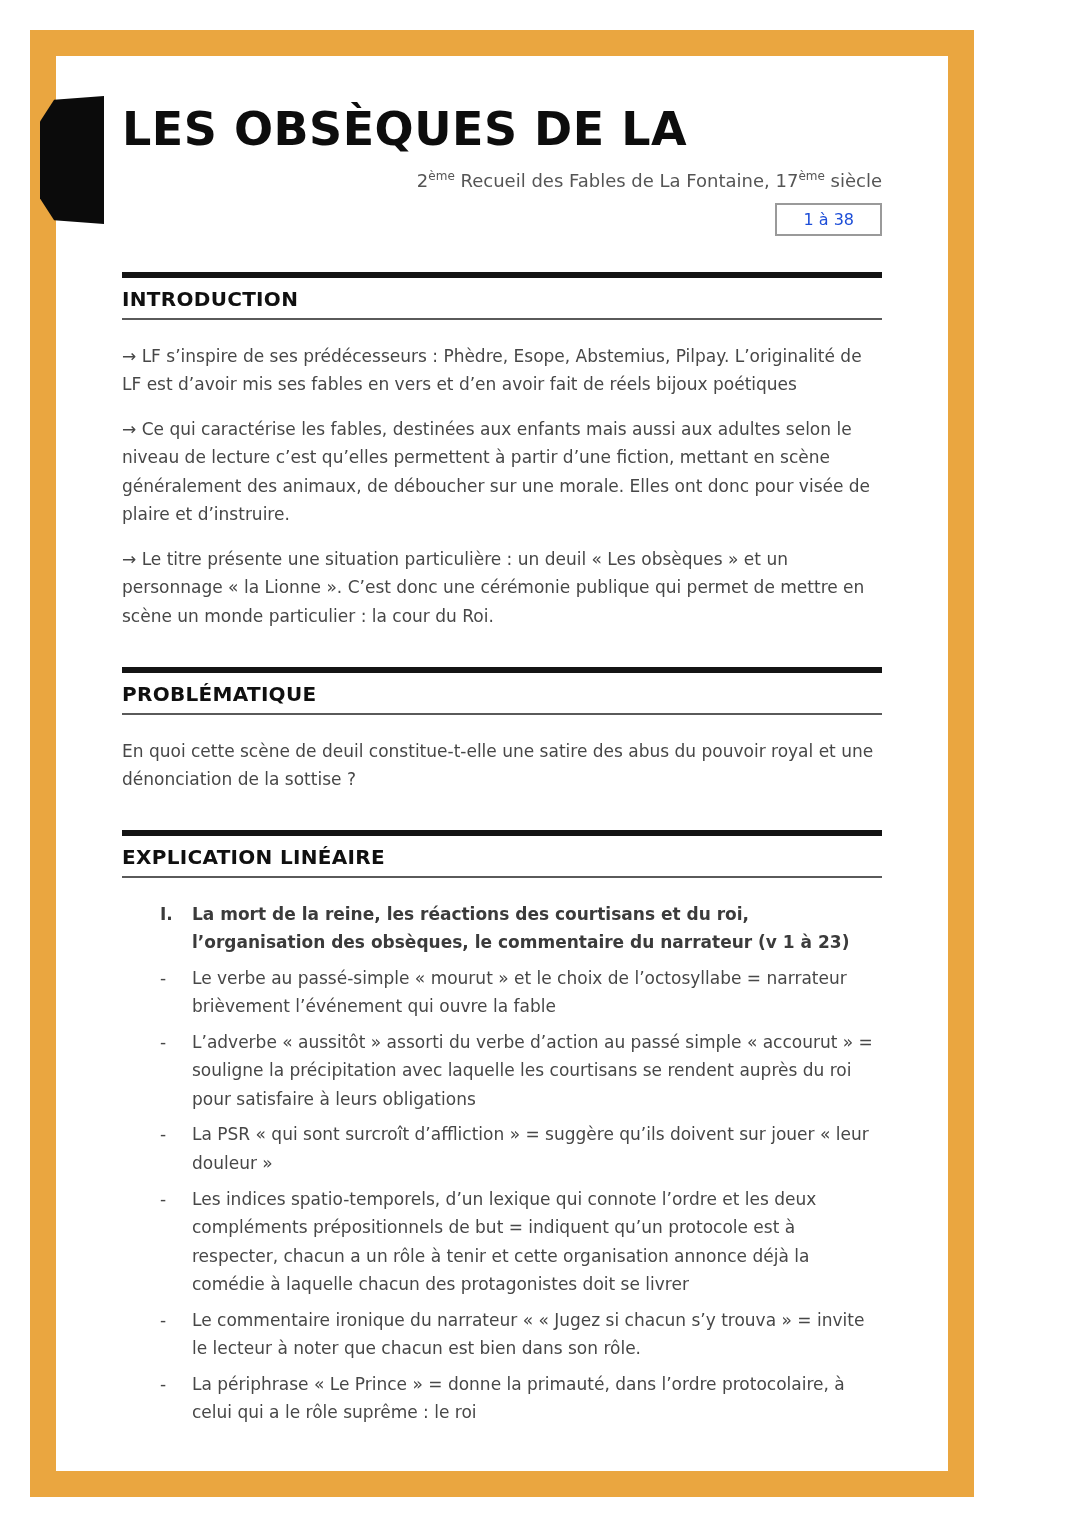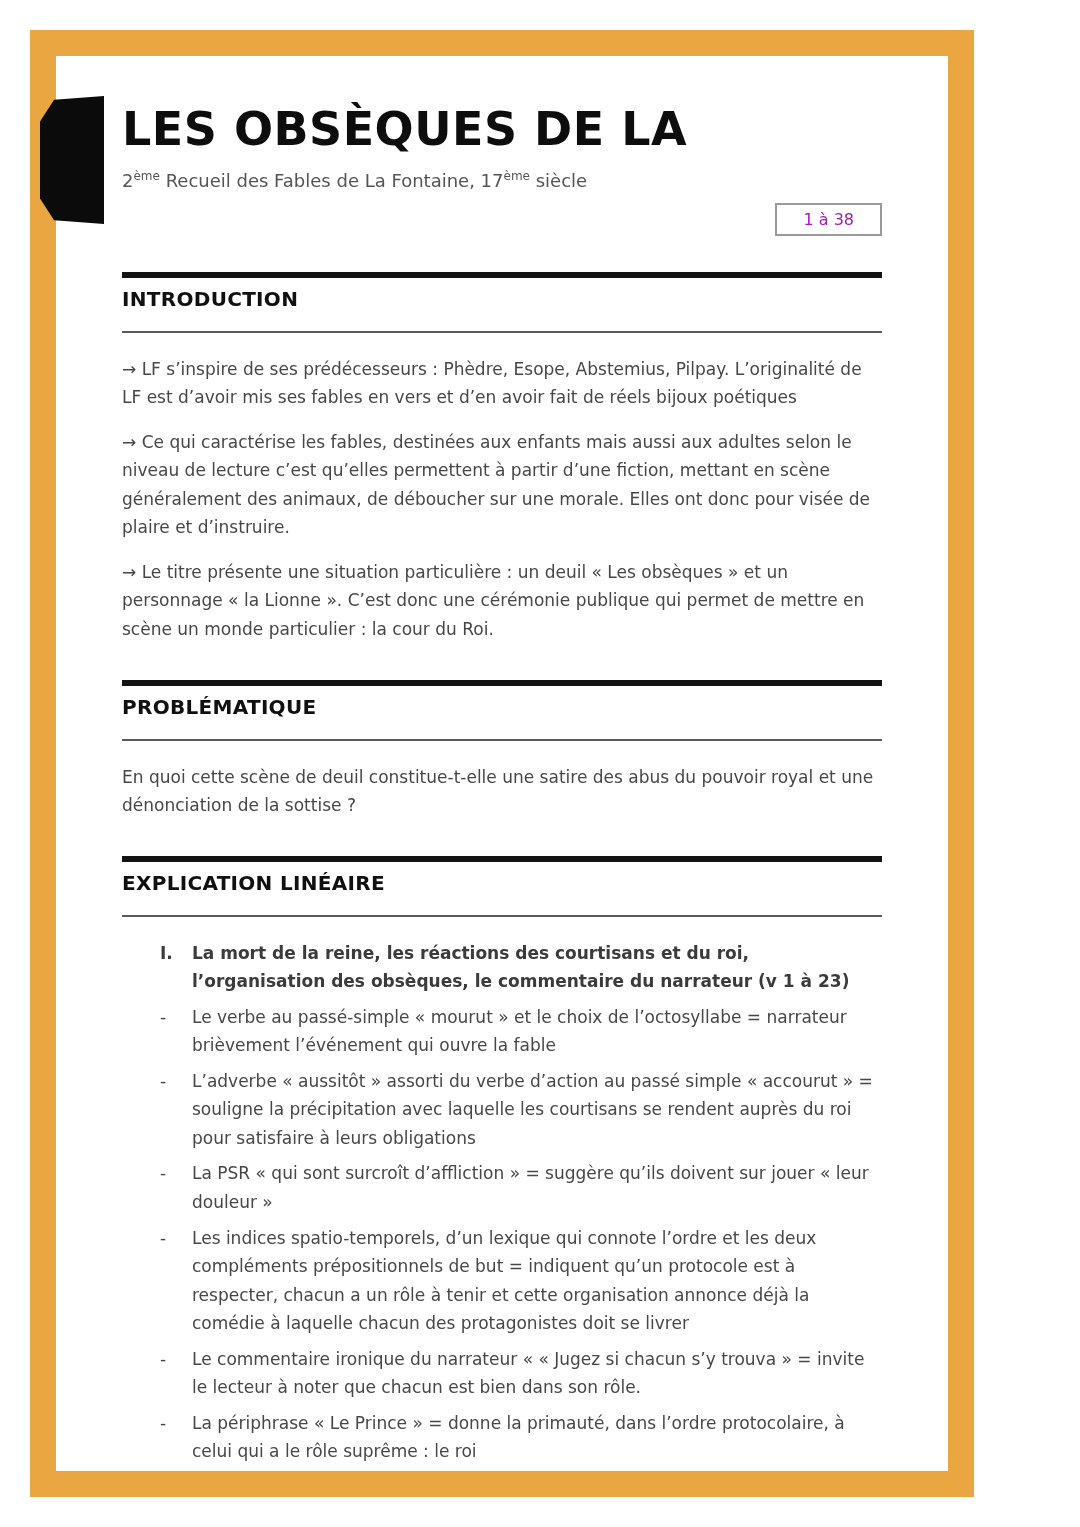--- a/index.html
+++ b/index.html
@@ -42,45 +42,46 @@
     font-size: 46px;
     line-height: 1.1;
     font-weight: bold;
     color: #0d0d0d;
     letter-spacing: 0.5px;
   }
   .subtitle {
     margin-top: 14px;
     font-size: 18px;
     color: #555555;
+    text-align: right;
   }
   .subtitle sup { font-size: 12px; }
   .range-row {
     display: flex;
     justify-content: flex-end;
     margin-top: 12px;
   }
   .range-box {
     border: 2px solid #9a9a9a;
     padding: 5px 26px;
     font-size: 16px;
-    color: #a21caf;
+    color: #1d4ed8;
     background: #ffffff;
   }
   .section { margin-top: 36px; }
   .section-head {
     border-top: 6px solid #141414;
     padding-top: 9px;
   }
   .section-head h2 {
     font-size: 20px;
     font-weight: bold;
     color: #101010;
     letter-spacing: 0.3px;
-    padding-bottom: 20px;
+    padding-bottom: 7px;
     border-bottom: 2px solid #5a5a5a;
   }
   .section-body { padding-top: 6px; }
   .para {
     margin-top: 16px;
     font-size: 17px;
     line-height: 1.68;
     color: #474747;
   }
   .outline-item {

